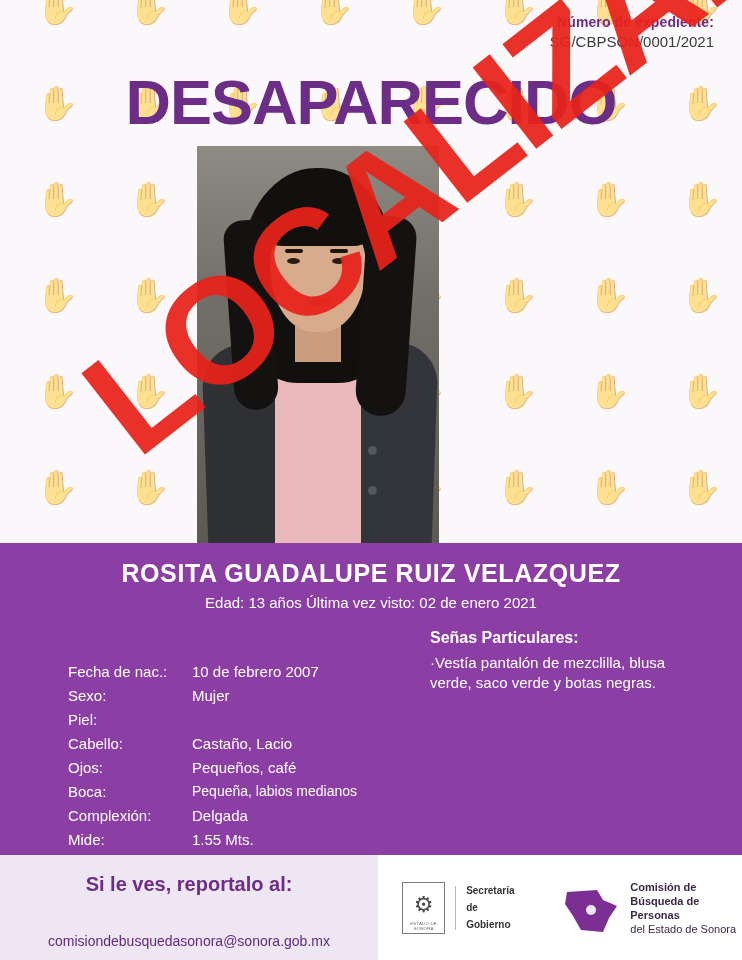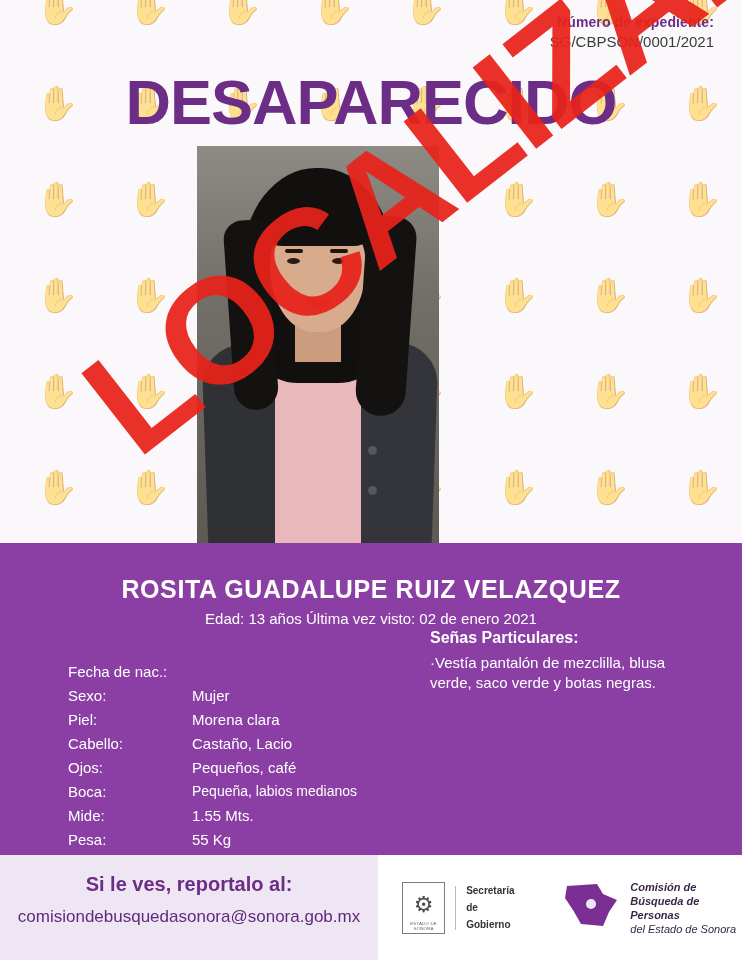--- a/index.html
+++ b/index.html
@@ -187,21 +187,21 @@
     background: #8a3fa4;
     background: #8b3fa5;
     z-index: 3;
     color: #ffffff;
   }
   .person-name {
     text-align: center;
     font-size: 25px;
     font-weight: bold;
     letter-spacing: 0.6px;
-    padding-top: 32px;
+    padding-top: 16px;
   }
   .sub-line {
     text-align: center;
     font-size: 15px;
     margin-top: 6px;
   }
   .sub-line2 {
     text-align: center;
     font-size: 15px;
     margin-top: 2px;
@@ -252,22 +252,22 @@
     padding-top: 18px;
     text-align: center;
   }
   .report-line {
     color: #6b2d86;
     font-size: 20px;
     font-weight: bold;
   }
   .report-mail {
     color: #5f2a7c;
-    font-size: 17px;
-    margin-top: 11px;
+    font-size: 14px;
+    margin-top: 37px;
   }
   .footer-right {
     position: absolute;
     left: 378px; top: 0;
     width: 364px; height: 105px;
     background: #ffffff;
     display: flex;
     align-items: center;
   }
   .logo-gob {
@@ -305,23 +305,22 @@
     margin: 0 10px;
   }
   .gob-text {
     font-size: 10px;
     line-height: 17px;
     color: #333;
     font-weight: bold;
   }
   .logo-comision {
     display: flex;
-    align-items: flex-start;
+    align-items: flex-end;
     margin-left: 42px;
-    font-style: italic;
   }
   .com-mark {
     width: 58px; height: 50px;
     position: relative;
   }
   .com-text {
     margin-left: 9px;
     font-size: 11px;
     line-height: 14px;
     color: #3a2747;
@@ -472,40 +471,44 @@
     <div class="ph-btn" style="top:340px"></div>
   </div>
 
   <div class="info-panel">
     <div class="person-name">ROSITA GUADALUPE RUIZ VELAZQUEZ</div>
     <div class="sub-line">Edad:  13 años   Última vez visto: 02 de enero 2021</div>
 
     <div class="details">
       <div class="drow">
         <div class="dkey">Fecha de nac.:</div>
+        <div class="dval">10 de febrero 2007</div>
       </div>
       <div class="drow">
         <div class="dkey">Sexo:</div>
         <div class="dval">Mujer</div>
       </div>
       <div class="drow">
         <div class="dkey">Piel:</div>
-        <div class="dval">Morena clara</div>
       </div>
       <div class="drow">
         <div class="dkey">Cabello:</div>
         <div class="dval">Castaño, Lacio</div>
       </div>
       <div class="drow">
         <div class="dkey">Ojos:</div>
         <div class="dval">Pequeños, café</div>
       </div>
       <div class="drow small">
         <div class="dkey">Boca:</div>
         <div class="dval">Pequeña, labios medianos</div>
+      </div>
+      <div class="drow">
+        <div class="dkey">Complexión:</div>
+        <div class="dval">Delgada</div>
       </div>
       <div class="drow">
         <div class="dkey">Mide:</div>
         <div class="dval">1.55 Mts.</div>
       </div>
       <div class="drow">
         <div class="dkey">Pesa:</div>
         <div class="dval">55 Kg</div>
       </div>
     </div>

